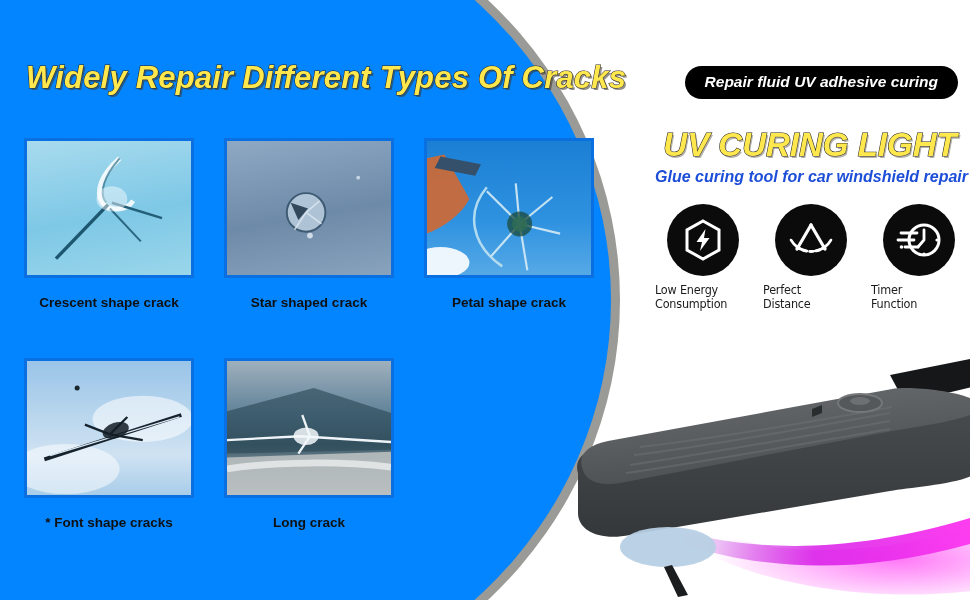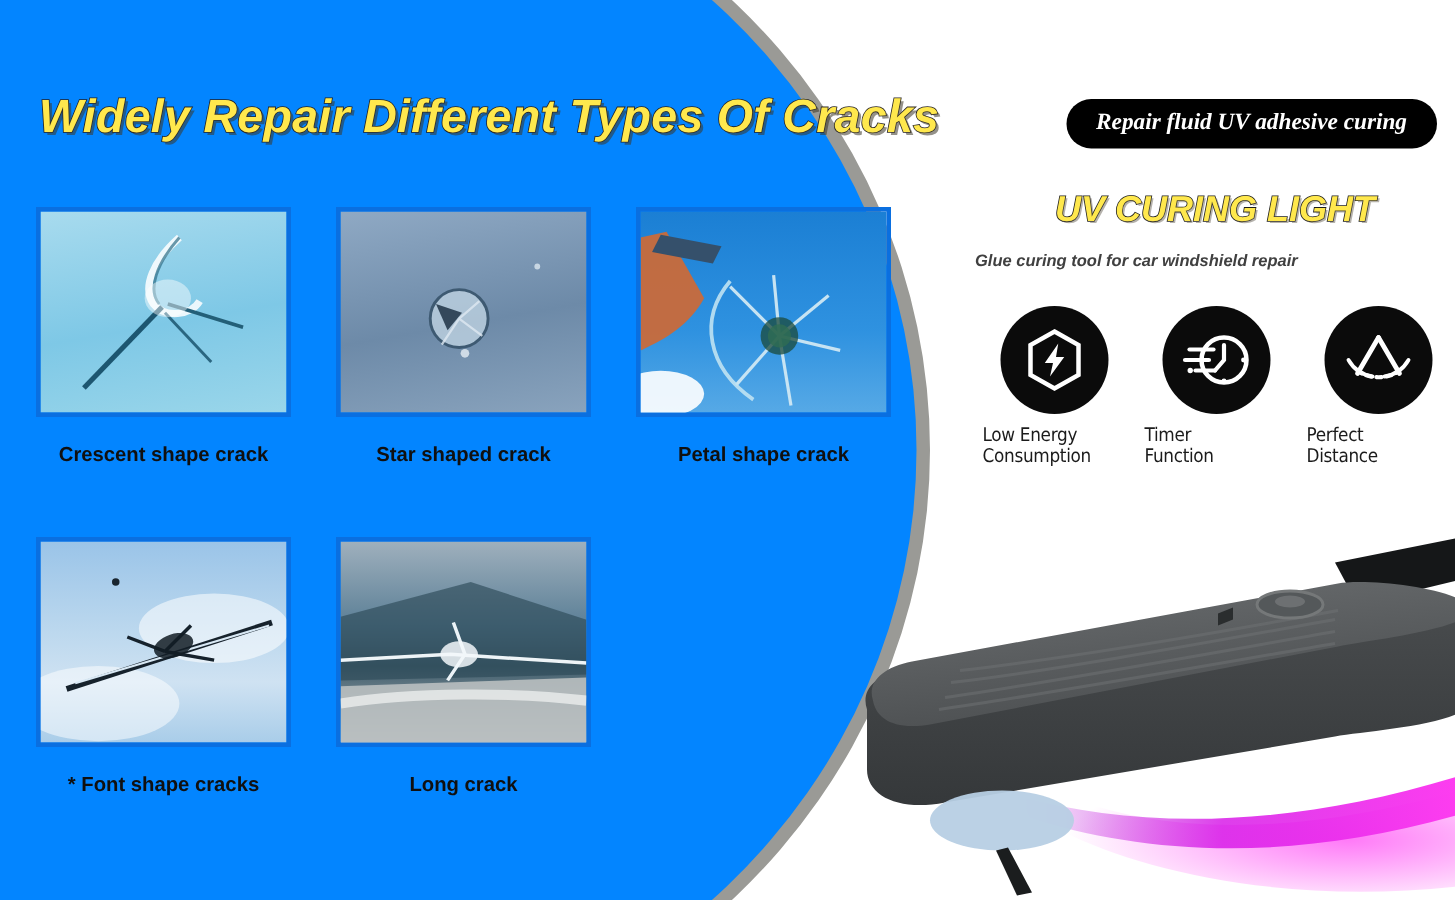--- a/index.html
+++ b/index.html
@@ -107,51 +107,50 @@
     top: 66px;
     z-index: 6;
     background: #000000;
     color: #ffffff;
     border-radius: 22px;
     padding: 7px 20px 8px 20px;
     font-size: 15.5px;
     font-weight: bold;
     font-style: italic;
     white-space: nowrap;
-    font-family: Liberation Serif, serif;
   }
 
   .uv-title {
     position: absolute;
     left: 655px;
     top: 126px;
     width: 310px;
     z-index: 6;
     text-align: center;
-    font-size: 24px;
+    font-size: 33px;
     font-weight: bold;
     font-style: italic;
     color: #ffe84d;
     -webkit-text-stroke: 1.1px #1a1a1a;
     paint-order: stroke fill;
     text-shadow: 1.5px 1.5px 0 rgba(90,85,70,.45);
     white-space: nowrap;
   }
 
   .uv-sub {
     position: absolute;
     left: 650px;
     top: 168px;
     width: 318px;
     z-index: 6;
-    text-align: left;
-    font-size: 11px;
+    text-align: right;
+    font-size: 16px;
     font-weight: bold;
     font-style: italic;
-    color: #404040;
+    color: #1d4ed8;
     white-space: nowrap;
   }
 
   .features {
     position: absolute;
     left: 655px;
     top: 204px;
     width: 312px;
     z-index: 6;
     display: flex;
@@ -297,51 +296,51 @@
       </div>
       <div class="flabel">
         <div>Low Energy</div>
         <div>Consumption</div>
       </div>
     </div>
 
     <div class="feature">
       <div class="fdisc">
         <svg width="48" height="48" viewBox="0 0 48 48">
+          <path d="M24 9 L38 33" stroke="#ffffff" stroke-width="3.2" fill="none" stroke-linecap="round"></path>
+          <path d="M24 9 L10 33" stroke="#ffffff" stroke-width="3.2" fill="none" stroke-linecap="round"></path>
+          <path d="M4 24 C8 31 14 34 20 35" stroke="#ffffff" stroke-width="2.6" fill="none" stroke-linecap="round"></path>
+          <path d="M44 24 C40 31 34 34 28 35" stroke="#ffffff" stroke-width="2.6" fill="none" stroke-linecap="round"></path>
+          <path d="M10 31 C17 37 31 37 38 31" stroke="#ffffff" stroke-width="2.8" fill="none" stroke-dasharray="3.4 3.4" stroke-linecap="round"></path>
+        </svg>
+      </div>
+      <div class="flabel">
+        <div>Perfect</div>
+        <div>Distance</div>
+      </div>
+    </div>
+
+    <div class="feature">
+      <div class="fdisc">
+        <svg width="48" height="48" viewBox="0 0 48 48">
           <circle cx="29" cy="24" r="15" fill="none" stroke="#ffffff" stroke-width="3"></circle>
           <path d="M29 14 L29 24 L23 31" stroke="#ffffff" stroke-width="2.8" fill="none" stroke-linecap="round"></path>
           <circle cx="29" cy="38" r="1.6" fill="#ffffff"></circle>
           <circle cx="42" cy="24" r="1.6" fill="#ffffff"></circle>
           <g stroke="#ffffff" stroke-width="2.8" stroke-linecap="round">
             <path d="M6 17 L22 17"></path>
             <path d="M3 24 L19 24"></path>
             <path d="M10 31 L23 31"></path>
           </g>
           <circle cx="6.5" cy="31" r="1.8" fill="#ffffff"></circle>
         </svg>
       </div>
       <div class="flabel">
         <div>Timer</div>
         <div>Function</div>
-      </div>
-    </div>
-
-    <div class="feature">
-      <div class="fdisc">
-        <svg width="48" height="48" viewBox="0 0 48 48">
-          <path d="M24 9 L38 33" stroke="#ffffff" stroke-width="3.2" fill="none" stroke-linecap="round"></path>
-          <path d="M24 9 L10 33" stroke="#ffffff" stroke-width="3.2" fill="none" stroke-linecap="round"></path>
-          <path d="M4 24 C8 31 14 34 20 35" stroke="#ffffff" stroke-width="2.6" fill="none" stroke-linecap="round"></path>
-          <path d="M44 24 C40 31 34 34 28 35" stroke="#ffffff" stroke-width="2.6" fill="none" stroke-linecap="round"></path>
-          <path d="M10 31 C17 37 31 37 38 31" stroke="#ffffff" stroke-width="2.8" fill="none" stroke-dasharray="3.4 3.4" stroke-linecap="round"></path>
-        </svg>
-      </div>
-      <div class="flabel">
-        <div>Perfect</div>
-        <div>Distance</div>
       </div>
     </div>
 
   </div>
 
   <div class="device-wrap">
     <svg width="420" height="245" viewBox="0 0 420 245">
       <defs>
         <linearGradient id="bodyTop" x1="0" y1="0" x2="0.4" y2="1">
           <stop offset="0%" stop-color="#6b6e70"></stop>

